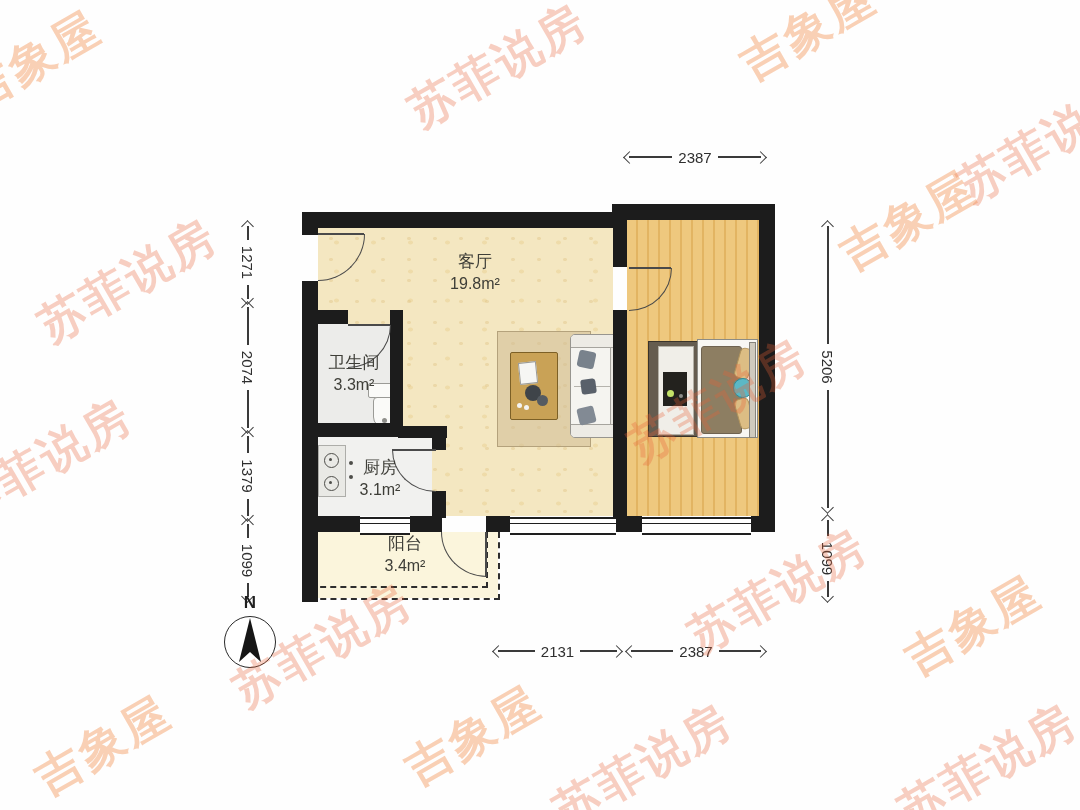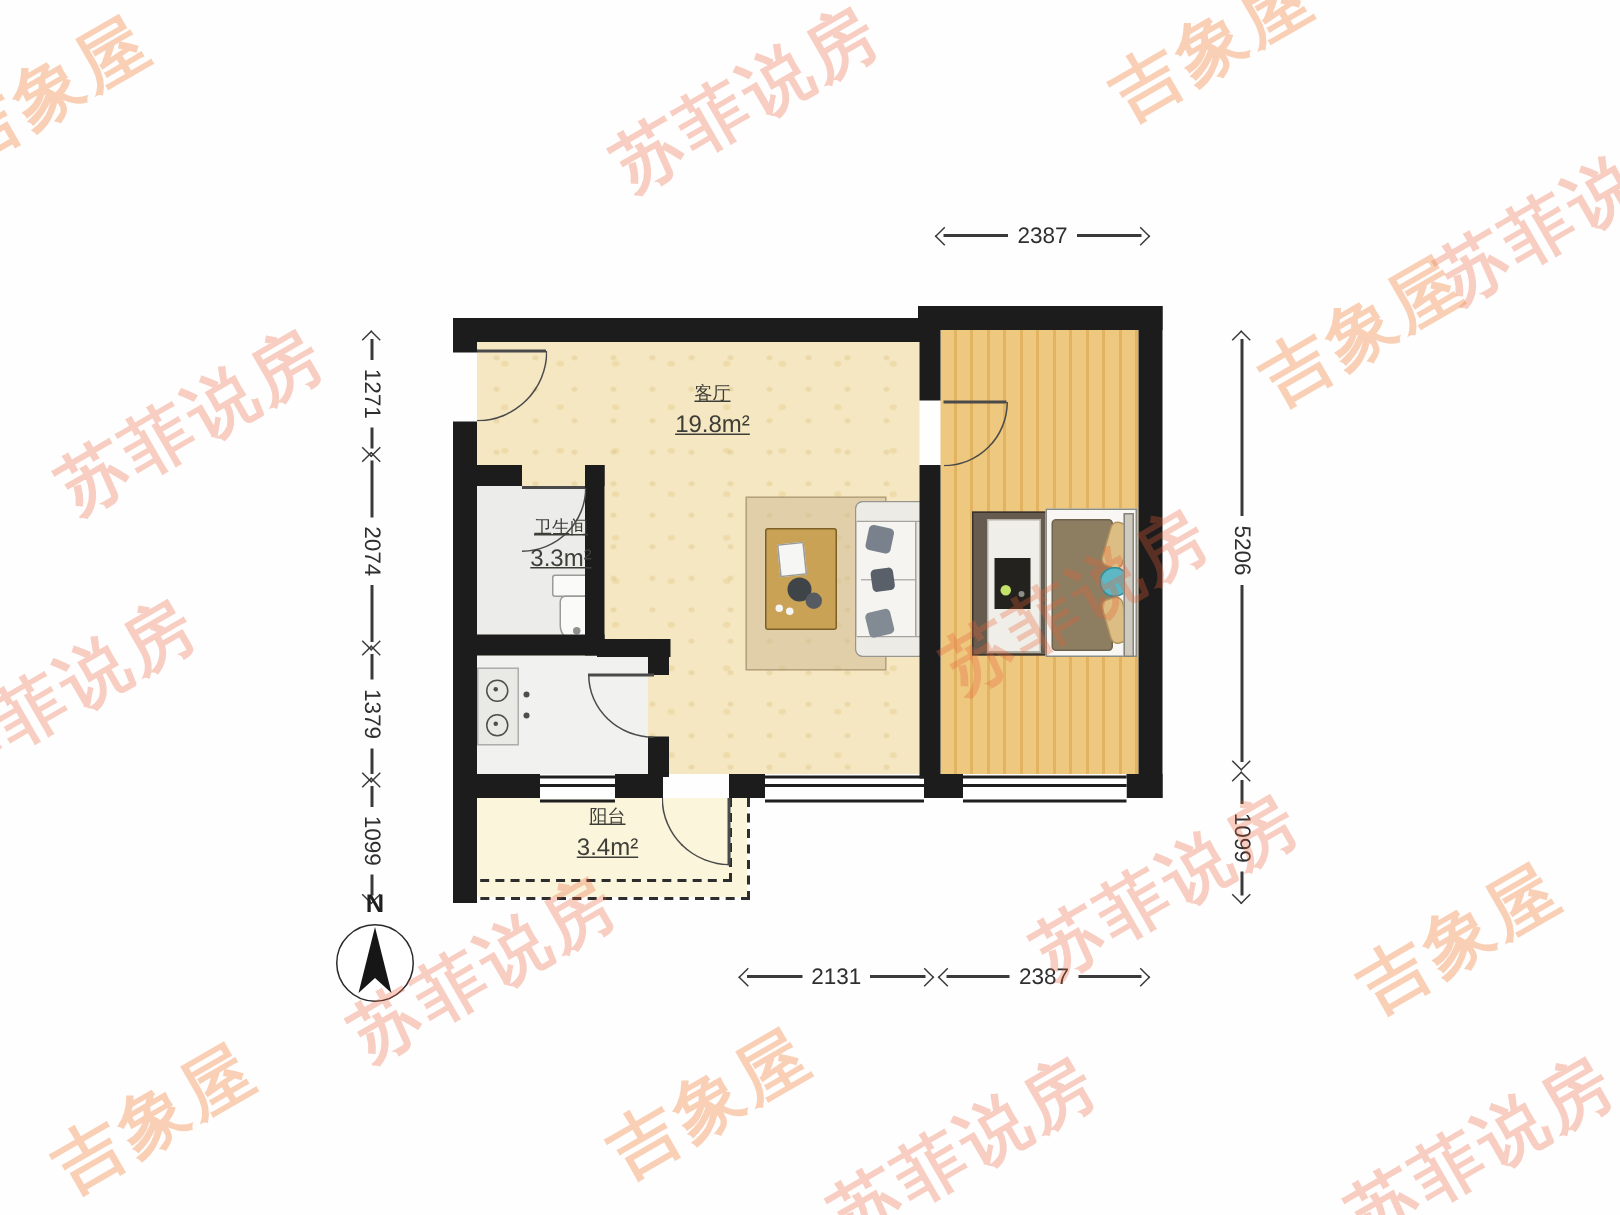--- a/index.html
+++ b/index.html
@@ -22,22 +22,22 @@
        background:linear-gradient(#ffffff 0 4px,#1f1f1f 4px 5.5px,#ffffff 5.5px);}
   
   .arc{position:absolute;z-index:12;border:0 solid #4a4a4a;background:transparent;}
   .arc.br{border-right-width:1.6px;border-bottom-width:1.6px;border-radius:0 0 100% 0;}
   .arc.bl{border-left-width:1.6px;border-bottom-width:1.6px;border-radius:0 0 0 100%;}
   .leaf{position:absolute;background:#4a4a4a;z-index:12;}
   
   .dash{position:absolute;border-right:2px dashed #2d2d2d;border-bottom:2px dashed #2d2d2d;z-index:9;}
   
   .rlabel{position:absolute;z-index:20;text-align:center;color:#3e3e38;line-height:22px;}
-  .rlabel .nm{font-size:12px;display:block;text-decoration:underline;}
-  .rlabel .ar{font-size:16px;display:block;text-decoration:underline;}
+  .rlabel .nm{font-size:17px;display:block;}
+  .rlabel .ar{font-size:16px;display:block;}
   
   .dim{position:absolute;height:22px;display:flex;align-items:center;z-index:30;}
   .dim.v{transform-origin:0 0;transform:rotate(90deg);}
   .ah{width:8px;height:8px;border-top:1.5px solid #3a3a3a;border-left:1.5px solid #3a3a3a;flex:none;}
   .ah.l{transform:rotate(-45deg);margin-right:-5px;}
   .ah.r{transform:rotate(135deg);margin-left:-5px;}
   .ln{flex:1;height:1.4px;background:#3a3a3a;}
   .dv{font-size:15px;color:#2f2f2f;padding:0 6px;white-space:nowrap;}
   
   .furn{position:absolute;z-index:5;box-sizing:border-box;}
@@ -148,23 +148,27 @@
     <div style="position:absolute;left:10px;top:12px;width:3px;height:3px;background:#4e4e4a;border-radius:50%;"></div>
     <div style="position:absolute;left:10px;top:35px;width:3px;height:3px;background:#4e4e4a;border-radius:50%;"></div>
   </div>
   <div class="furn" style="left:349px;top:461px;width:4px;height:4px;background:#4e4e4a;border-radius:50%;"></div>
   <div class="furn" style="left:349px;top:475px;width:4px;height:4px;background:#4e4e4a;border-radius:50%;"></div>
 
   <div class="rlabel" style="left:420px;top:251px;width:110px;">
     <span class="nm">客厅</span>
     <span class="ar">19.8m²</span>
   </div>
-  <div class="rlabel" style="left:318px;top:340px;width:72px;padding-left:20px;">
+  <div class="rlabel" style="left:318px;top:352px;width:72px;">
     <span class="nm">卫生间</span>
     <span class="ar">3.3m²</span>
+  </div>
+  <div class="rlabel" style="left:330px;top:457px;width:100px;">
+    <span class="nm">厨房</span>
+    <span class="ar">3.1m²</span>
   </div>
   <div class="rlabel" style="left:355px;top:533px;width:100px;">
     <span class="nm">阳台</span>
     <span class="ar">3.4m²</span>
   </div>
 
   <div class="dim" style="left:625px;top:146px;width:140px;">
     <i class="ah l"></i>
       <i class="ln"></i>
     <span class="dv">2387</span>

